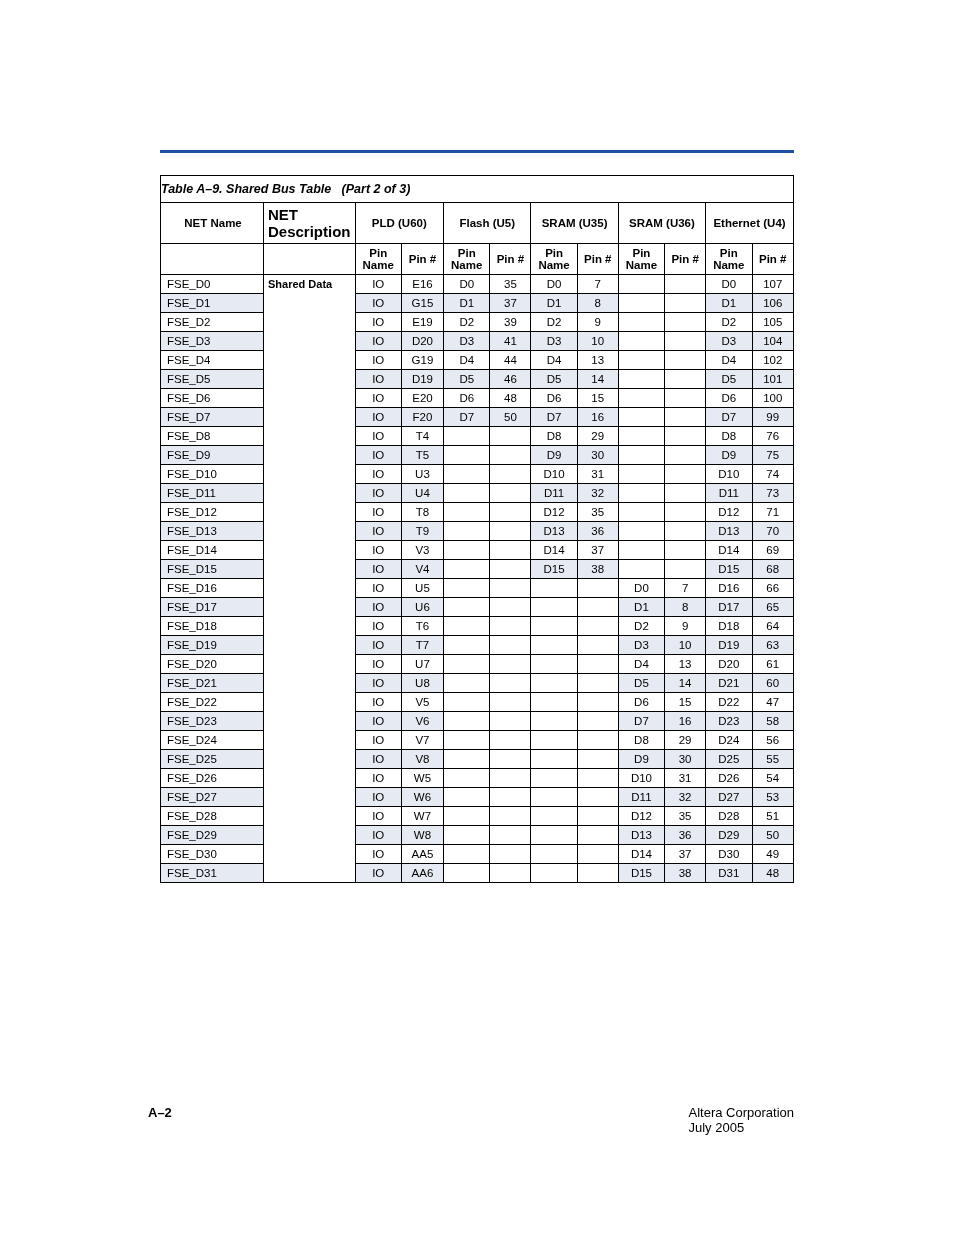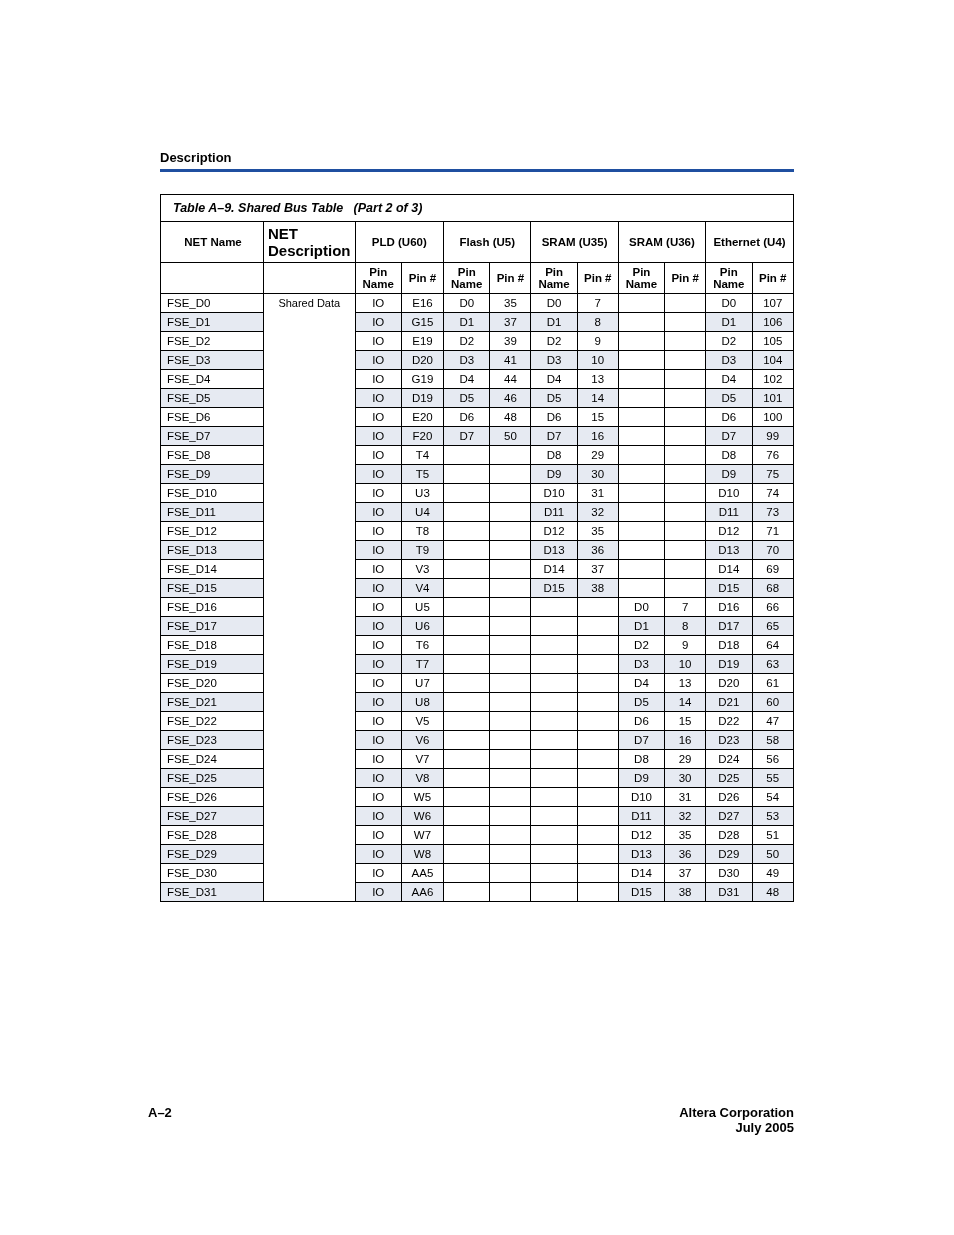--- a/index.html
+++ b/index.html
@@ -37,57 +37,56 @@
     vertical-align: middle;
   }
   .caption-row td {
     border-left: 1px solid #000;
     border-right: 1px solid #000;
     border-top: 1px solid #000;
     border-bottom: 1px solid #000;
     font-style: italic;
     font-weight: bold;
     font-size: 12.5px;
-    padding: 6px 12px;
+    padding: 6px 0;
     text-align: left;
   }
   th {
     font-weight: bold;
     font-size: 11.5px;
   }
   .netname { width: 110px; text-align: center; padding-left: 6px;}
   .netdesc { width: 70px; text-align: left; font-size: 15px;}
   .pname   { width: 40px; }
   .pnum    { width: 38px; }
   tbody td { text-align: center; }
   tbody td.netname { text-align: left; }
-  tbody td.netdesc { text-align: center; font-size: 11px;}
+  tbody td.netdesc { text-align: left; font-size: 11px; font-weight: bold;}
   tr.shade td.netname,
   tr.shade td.pname,
   tr.shade td.pnum { background: #e6eaf2; }
   tr.shade td.blank { background: #fff; }
   td.blank { background: #fff; }
 
   .footer {
     position: absolute;
     bottom: 100px;
     left: 148px;
     right: 160px;
     display: flex;
     justify-content: space-between;
     font-size: 13px;
   }
-  .footer .right { text-align: right; font-weight: bold;}
+  .footer .right { text-align: left; font-weight: normal;}
   .footer .left { font-weight: bold;}
 </style>
 </head>
 <body>
 
 <div class="page">
-  <div class="hdr">Description</div>
   <div class="rule"></div>
 
   <table>
     <thead>
       <tr class="caption-row">
         <td colspan="12">Table A–9. Shared Bus Table&nbsp;&nbsp;&nbsp;(Part 2 of 3)</td>
       </tr>
       <tr>
         <th rowspan="1" class="netname">NET Name</th>
         <th rowspan="1" class="netdesc">NET Description</th>

